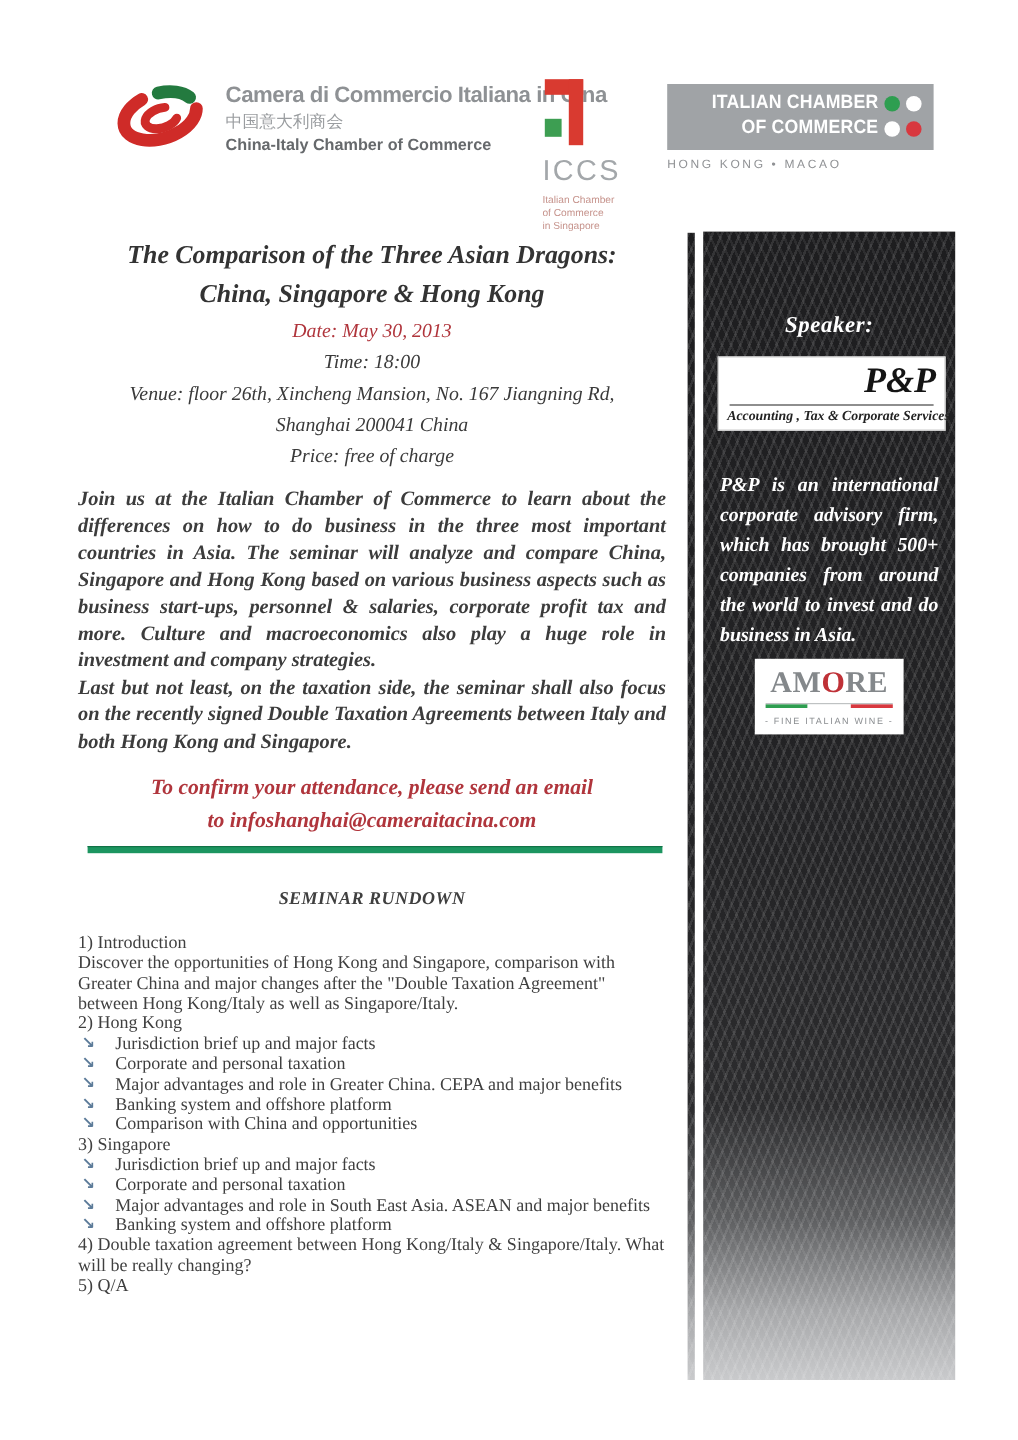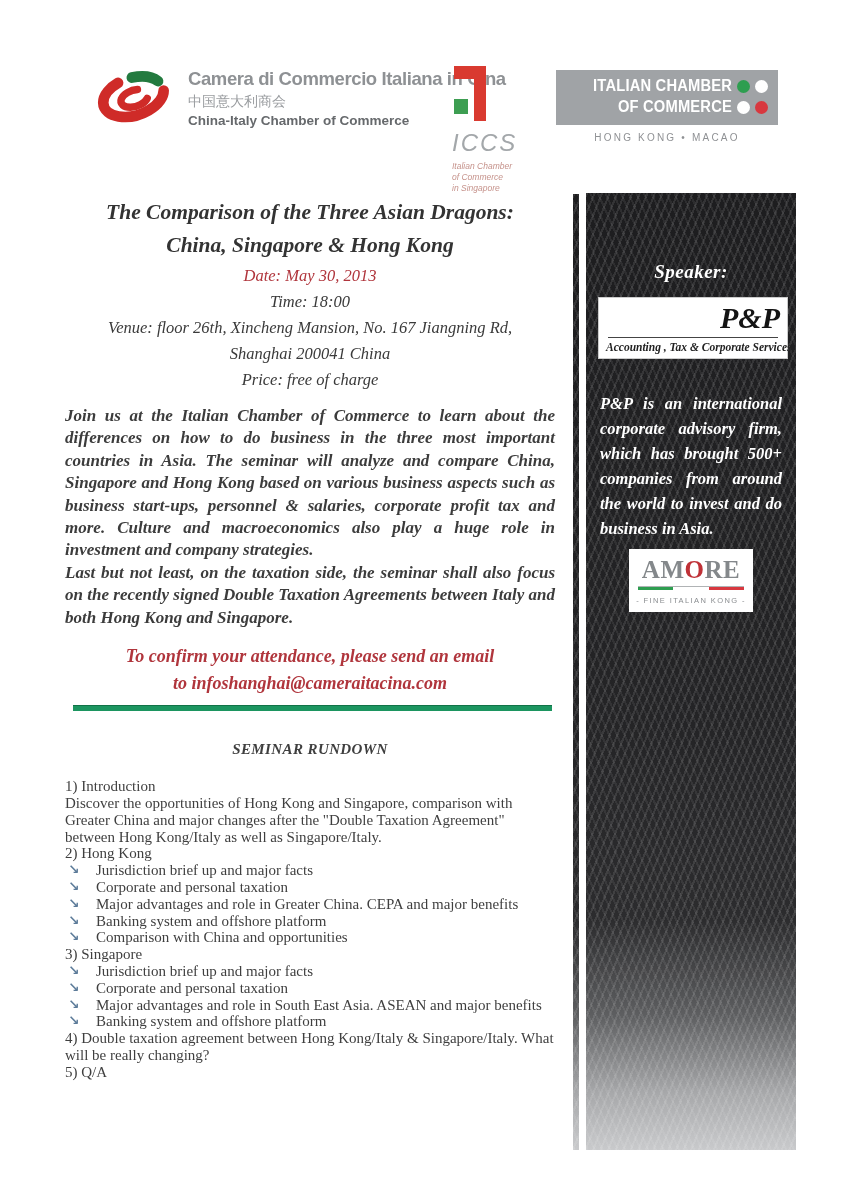--- a/index.html
+++ b/index.html
@@ -7,36 +7,36 @@
         font-family:"Liberation Serif",serif;color:#3a3a3a;}
 
   
   .cicc-logo{position:absolute;left:92px;top:66px;display:flex;gap:14px;align-items:flex-start;}
   .cicc-mark{width:82px;height:62px;flex:0 0 auto;}
   .cicc-text{padding-top:2px;font-family:"Liberation Sans",sans-serif;}
   .cicc-l1{font-size:18.5px;font-weight:700;color:#8e9194;letter-spacing:-0.4px;}
   .cicc-l2{font-size:14px;color:#9a9da0;margin-top:3px;}
   .cicc-l3{font-size:13.5px;font-weight:700;color:#66696c;margin-top:2px;}
 
-  .iccs-logo{position:absolute;left:452px;top:66px;width:96px;font-family:"Liberation Sans",sans-serif;font-style:italic;}
+  .iccs-logo{position:absolute;left:452px;top:66px;width:96px;font-family:"Liberation Sans",sans-serif;}
   .iccs-mark{position:relative;width:36px;height:56px;margin-left:2px;}
   .iccs-bar-h{position:absolute;left:0;top:0;width:32px;height:13px;background:#d93a30;}
   .iccs-bar-v{position:absolute;left:20px;top:0;width:12px;height:55px;background:#d93a30;}
   .iccs-green{position:absolute;left:0;top:33px;width:14px;height:15px;background:#3d9e52;}
   .iccs-acronym{margin-top:7px;font-size:24px;color:#a3a7aa;letter-spacing:2px;}
   .iccs-sub{margin-top:4px;font-size:8.5px;line-height:1.3;color:#c6938c;}
 
   .hkmo-logo{position:absolute;left:556px;top:70px;width:222px;font-family:"Liberation Sans",sans-serif;}
   .hkmo-bar{background:#a0a3a6;padding:7px 10px 8px 10px;}
   .hkmo-row{display:flex;justify-content:flex-end;align-items:center;gap:5px;line-height:1.15;}
   .hkmo-row .txt{color:#ffffff;font-weight:700;font-size:16px;letter-spacing:0.2px;
                  transform:scaleX(0.92);transform-origin:right center;white-space:nowrap;}
   .dot{width:13px;height:13px;border-radius:50%;flex:0 0 auto;}
   .dot.green{background:#2e9e50;} .dot.white{background:#ffffff;} .dot.red{background:#d8383f;}
-  .hkmo-sub{margin-top:7px;text-align:center;font-size:10px;color:#8f9194;letter-spacing:2.2px;}
+  .hkmo-sub{margin-top:7px;font-size:10px;color:#8f9194;letter-spacing:2.2px;}
 
   
   .content{position:absolute;left:65px;top:196px;width:490px;}
   .title{text-align:center;font-weight:700;font-style:italic;font-size:21.5px;
          color:#333333;line-height:1.52;}
   .meta{margin-top:2px;text-align:center;font-weight:400;font-style:italic;
         font-size:16.5px;line-height:1.57;color:#3a3a3a;}
   .meta .red{color:#b0353c;}
   .para{margin:12px 0 0 0;text-align:justify;font-weight:700;font-style:italic;
         font-size:17px;line-height:1.32;color:#3c3c3c;}
@@ -191,17 +191,17 @@
     <div class="amore-box">
       <div class="amore-name">
         <span class="gray">AM</span><span class="red">O</span><span class="gray">RE</span>
       </div>
       <div class="amore-hairline"></div>
       <div class="amore-flagrow">
         <span class="seg g"></span>
         <span class="seg w"></span>
         <span class="seg r"></span>
       </div>
-      <div class="amore-tagline">- FINE ITALIAN KONG -</div>
+      <div class="amore-tagline">- FINE ITALIAN WINE -</div>
     </div>
   </div>
 
 </div>
 
 </body></html>

